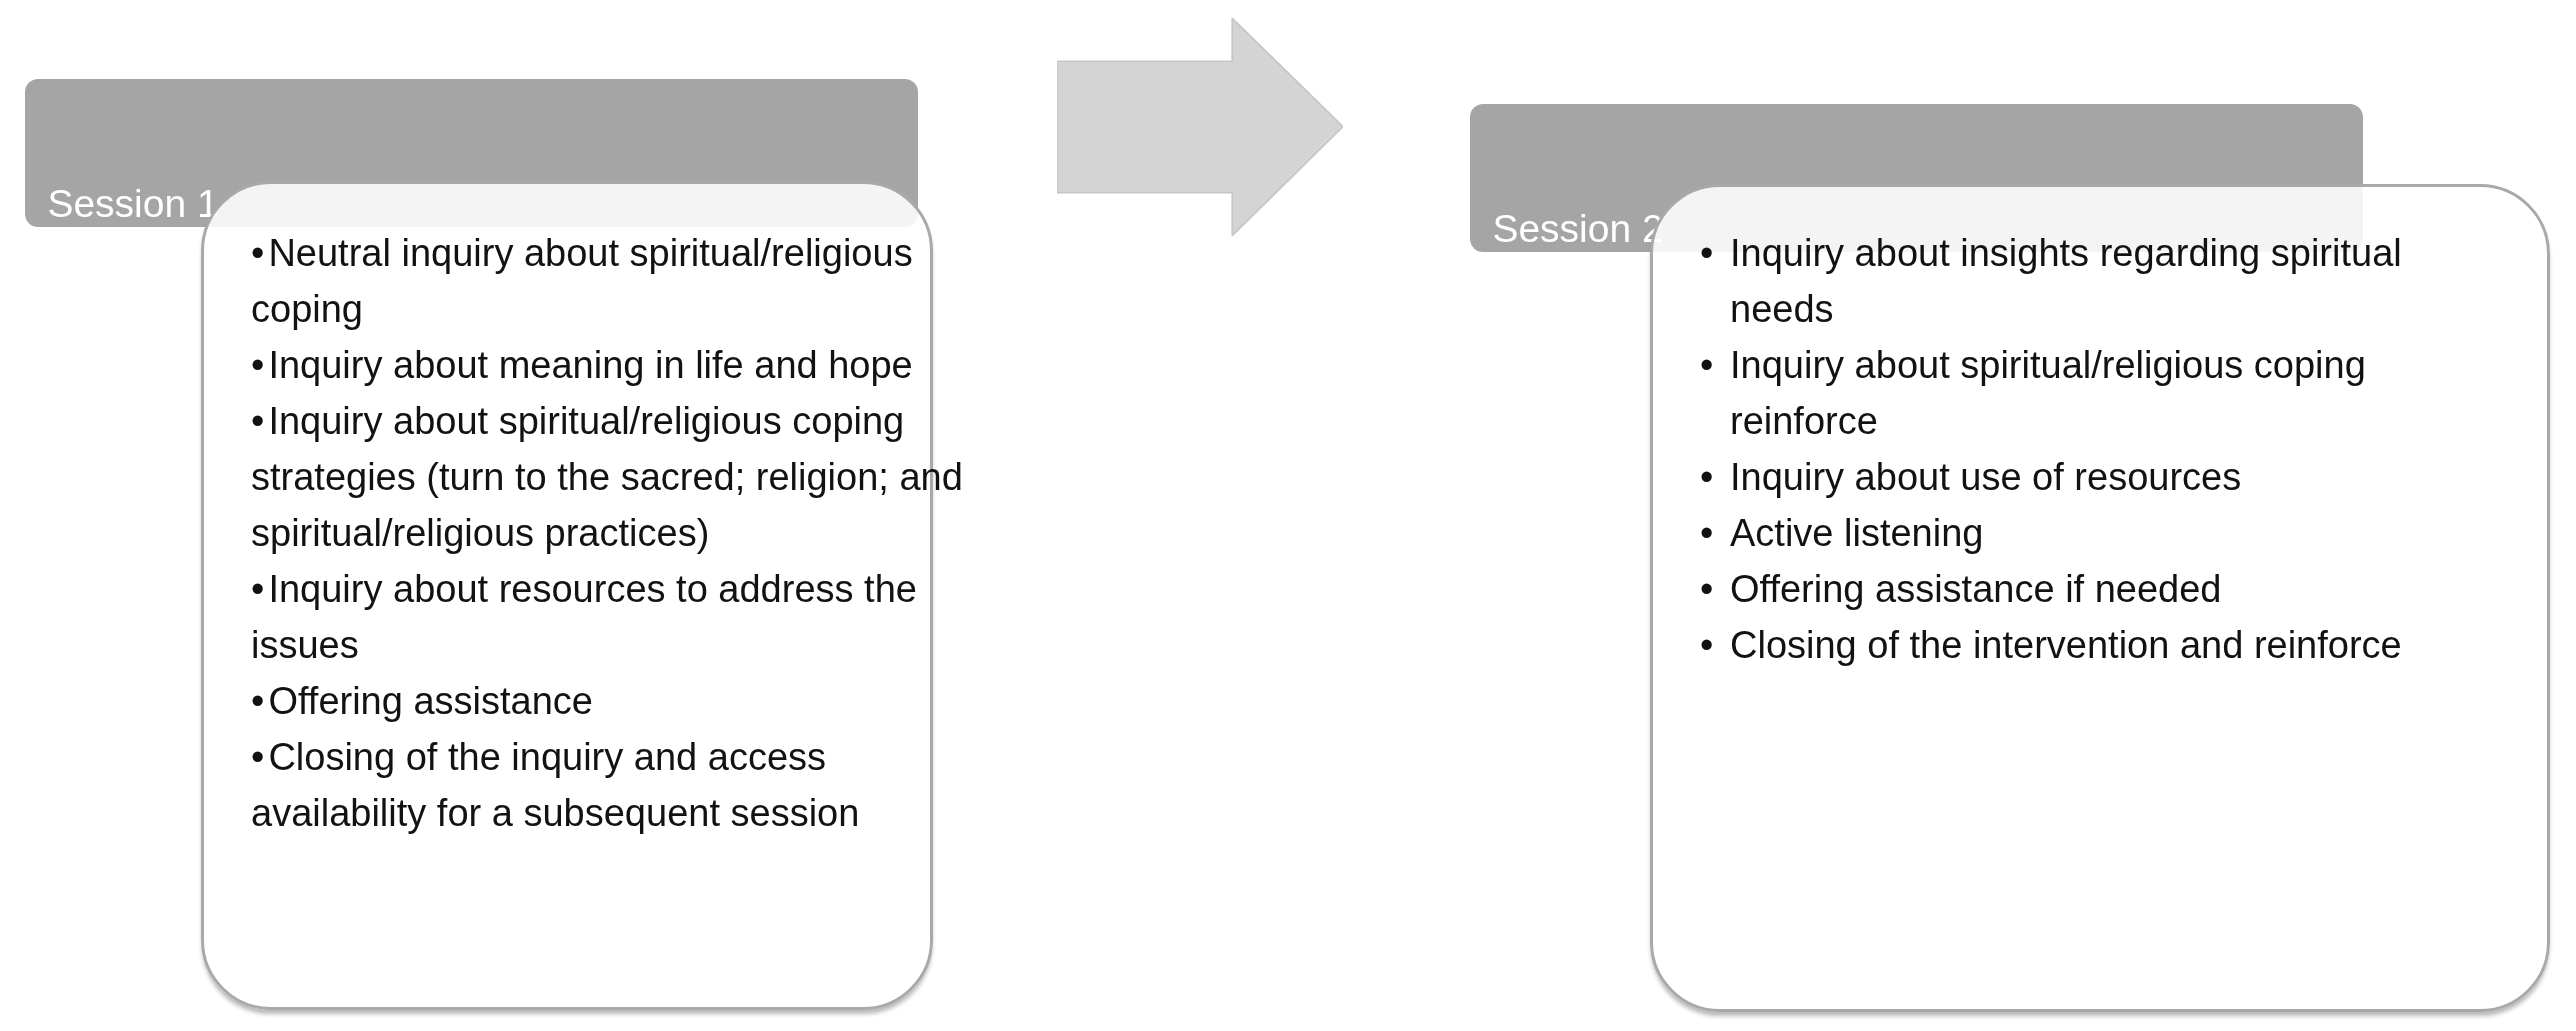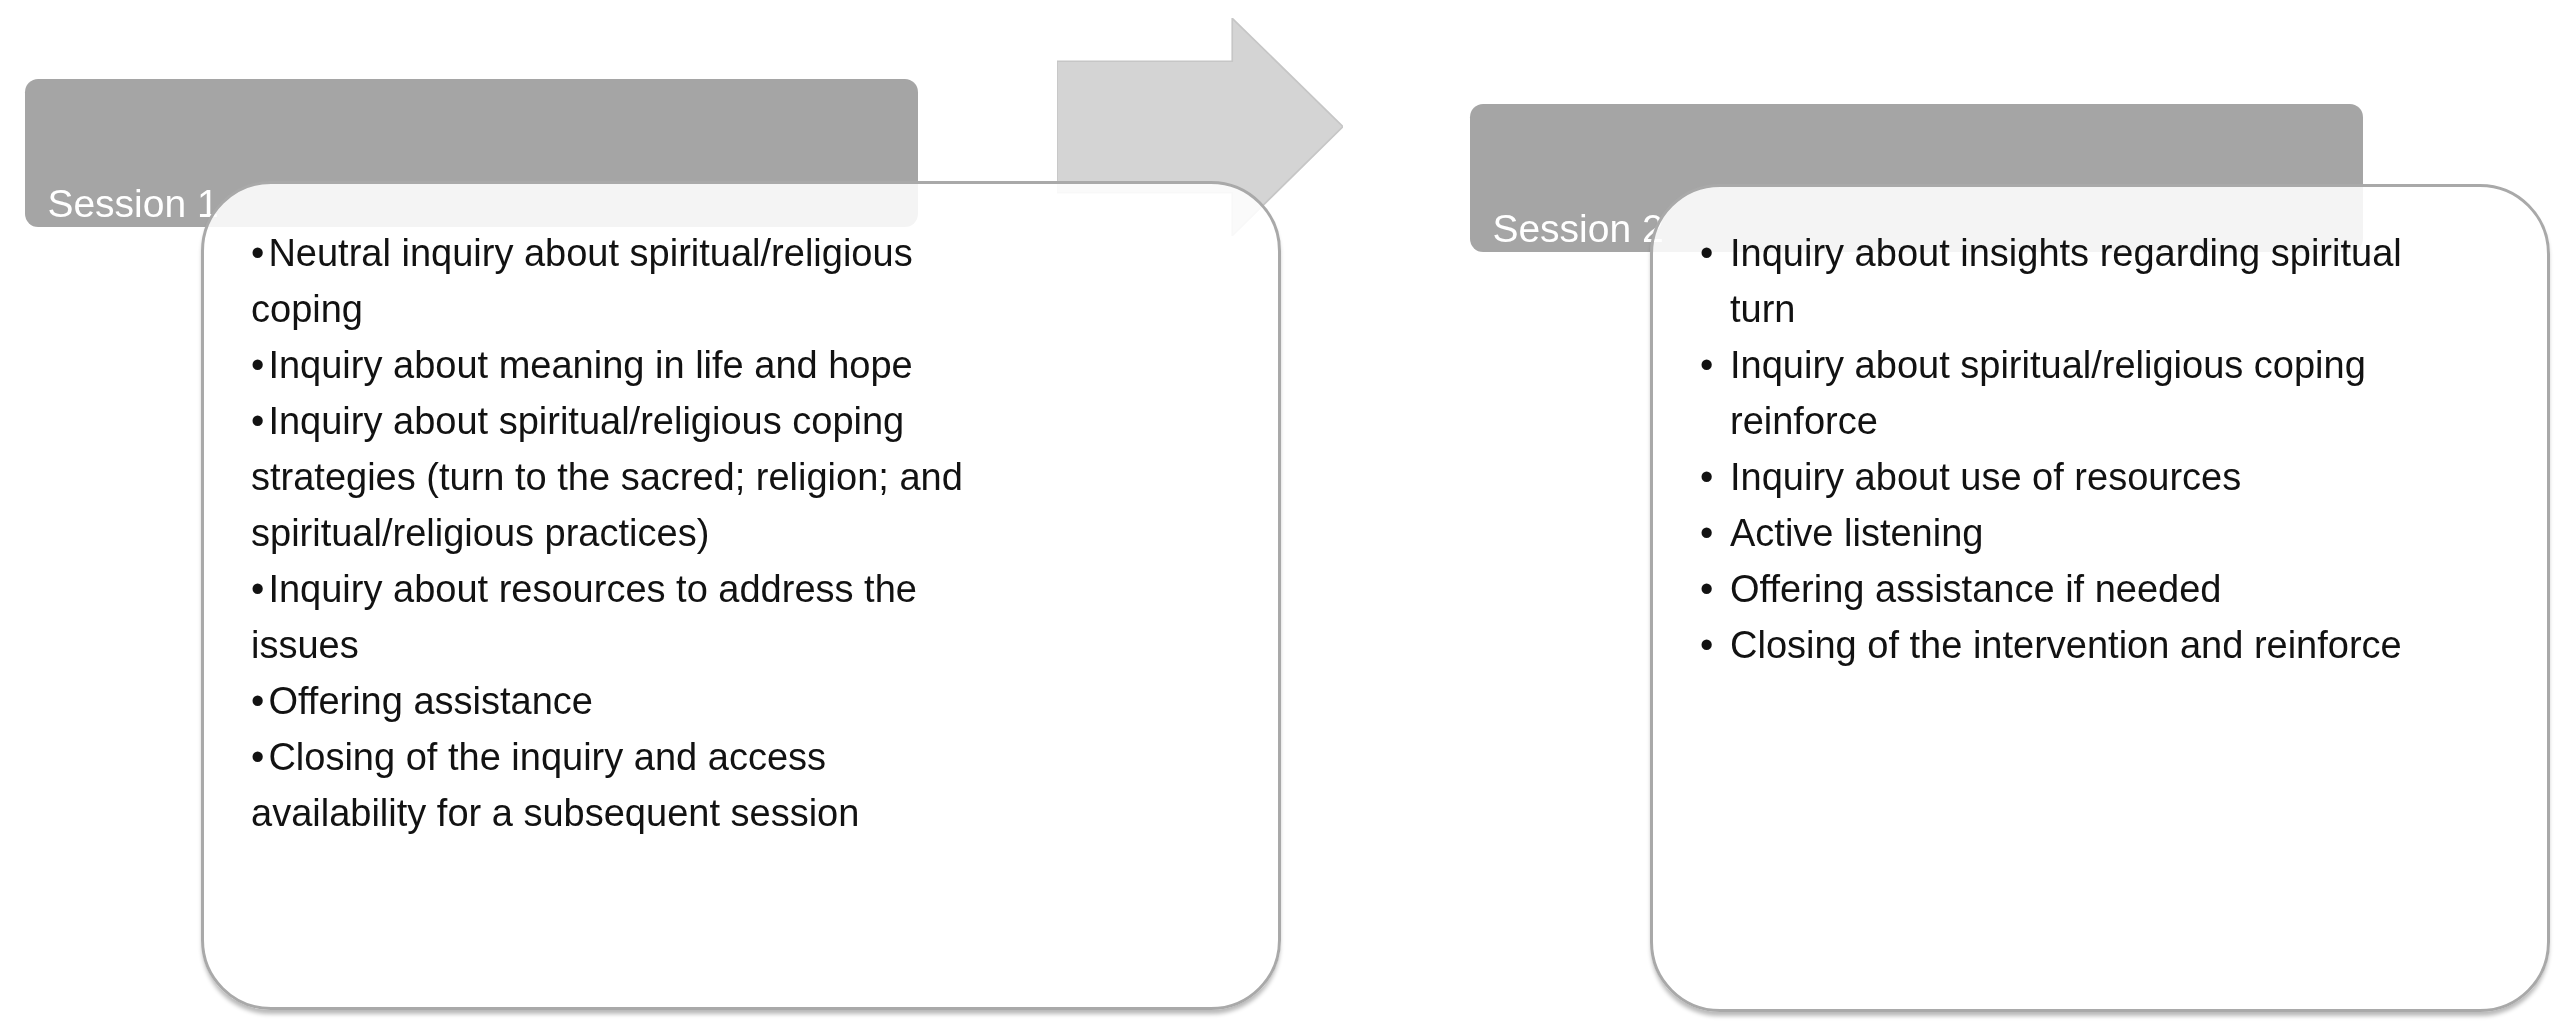--- a/index.html
+++ b/index.html
@@ -50,21 +50,21 @@
   .content-box {
     position: absolute;
     background: rgba(255, 255, 255, 0.88);
     border: 3.3px solid #a9a9a9;
     border-radius: 70px;
     box-sizing: border-box;
     box-shadow: 0 5px 4.1px -1.7px rgba(0, 0, 0, 0.28);
     z-index: 2;
     color: #121212;
   }
-  #content-box-1 { left: 201px;  top: 181px; width: 1080px; height: 829px; padding: 41px 25px 12px 47px; }
+  #content-box-1 { left: 201px;  top: 181px; width: 732px; height: 829px; padding: 41px 25px 12px 47px; }
   #content-box-2 { left: 1650px; top: 184px; width: 900px; height: 828px; padding: 38px 25px 0 47px; }
 
   .item { font-size: 38px; line-height: 56px; }
   .line { white-space: nowrap; }
 
   
   .c1 .bullet { display: inline; margin-right: 4.1px; }
 
   
   .c2 .item { position: relative; padding-left: 30px; }
@@ -109,21 +109,21 @@
       </div>
       <div class="item">
         <div class="line first"><span class="bullet">•</span><span>Closing of the inquiry and access</span></div>
         <div class="line wrap"><span>availability for a subsequent session</span></div>
       </div>
     </div>
 
   <div class="content-box c2" id="content-box-2">
       <div class="item">
         <div class="line first"><span class="bullet">•</span><span>Inquiry about insights regarding spiritual</span></div>
-        <div class="line wrap"><span>turn</span></div>
+        <div class="line wrap"><span>needs</span></div>
       </div>
       <div class="item">
         <div class="line first"><span class="bullet">•</span><span>Inquiry about spiritual/religious coping</span></div>
         <div class="line wrap"><span>reinforce</span></div>
       </div>
       <div class="item">
         <div class="line first"><span class="bullet">•</span><span>Inquiry about use of resources</span></div>
       </div>
       <div class="item">
         <div class="line first"><span class="bullet">•</span><span>Active listening</span></div>

